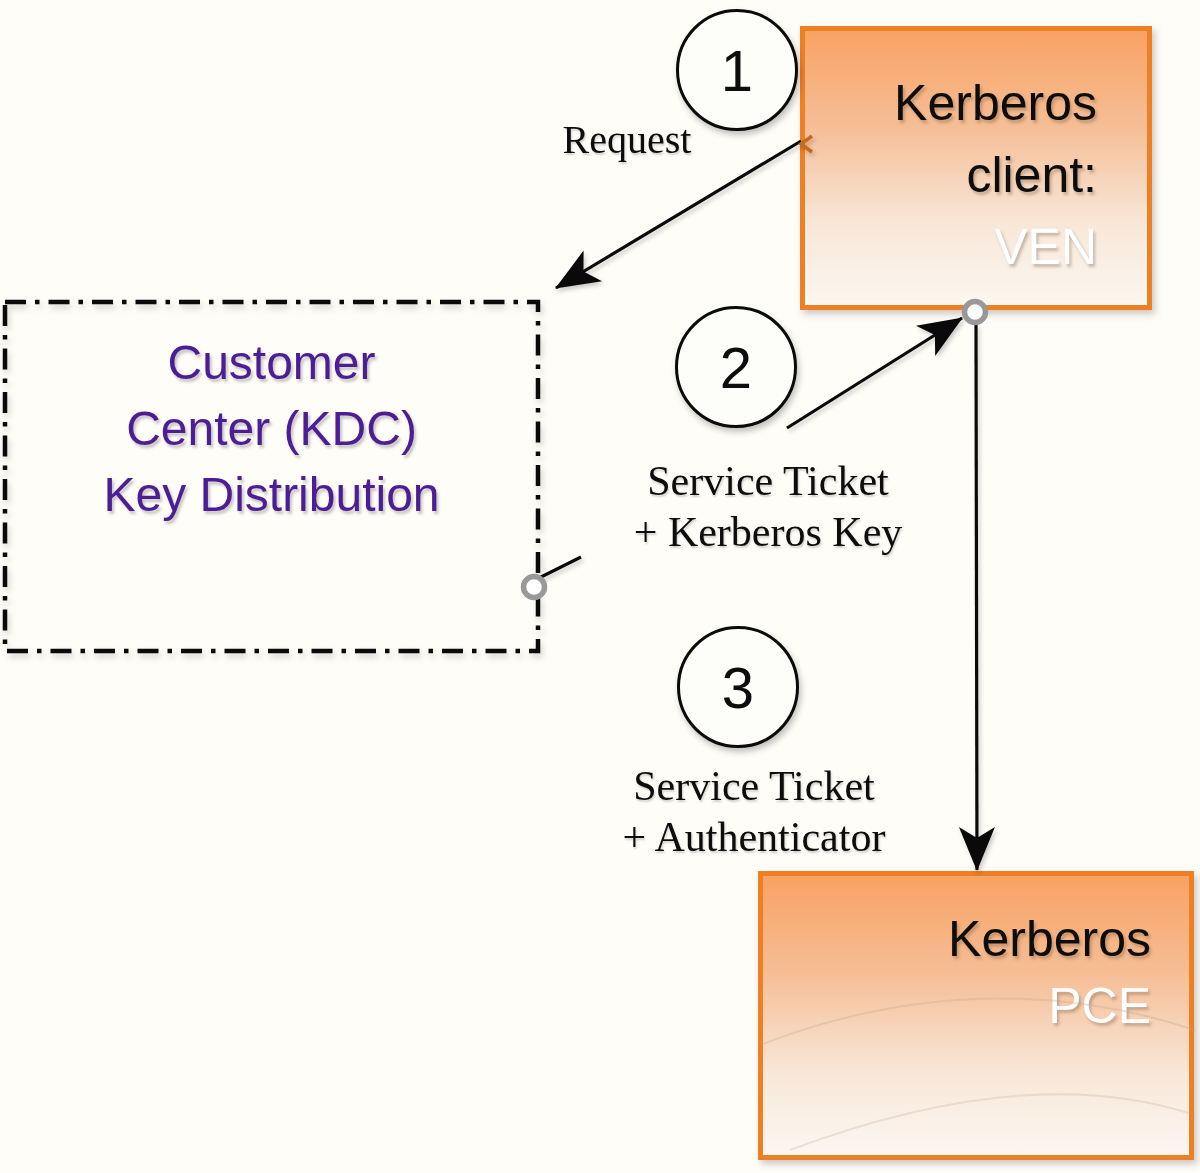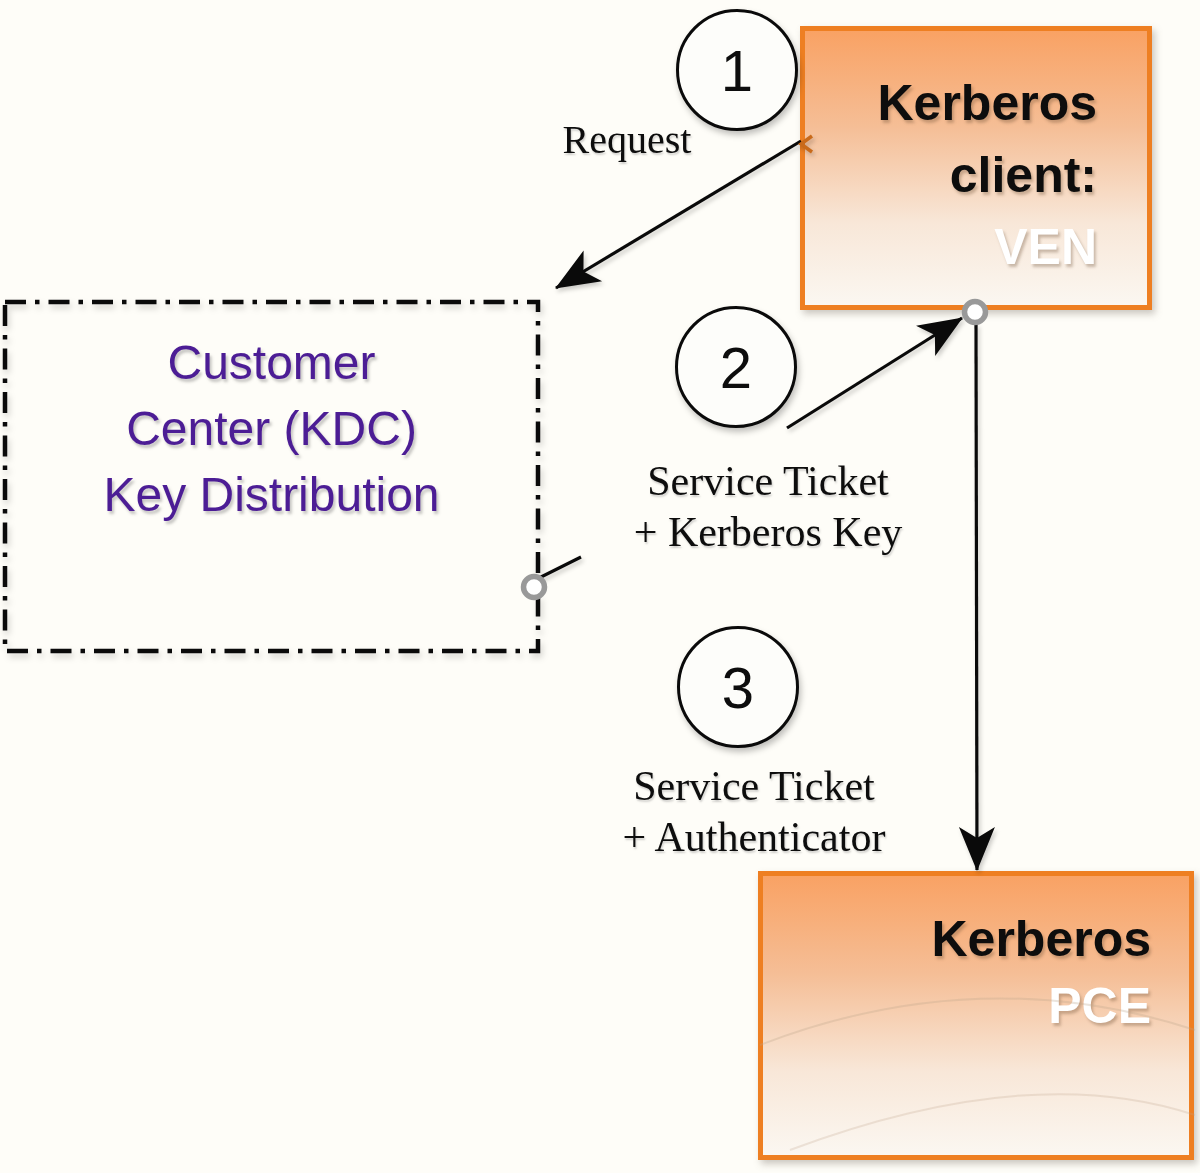--- a/index.html
+++ b/index.html
@@ -8,21 +8,21 @@
     background:#e8e8e8;
   }
   #canvas{
     position:relative;
     width:1200px;height:1173px;
     background:#FEFDF8;
     overflow:hidden;
   }
   
   #diagram-svg{position:absolute;left:0;top:0;z-index:3;}
-  .node{position:absolute;box-sizing:border-box;z-index:2;font-weight:bold;}
+  .node{position:absolute;box-sizing:border-box;z-index:2;}
 
   
   .kdc-text{
     position:absolute;left:5px;top:330px;width:533px;
     text-align:center;font-size:48px;line-height:66px;color:#4c1d95;
     text-shadow:2px 3px 3px rgba(90,90,90,0.35);
     z-index:2;
   }
 
   

